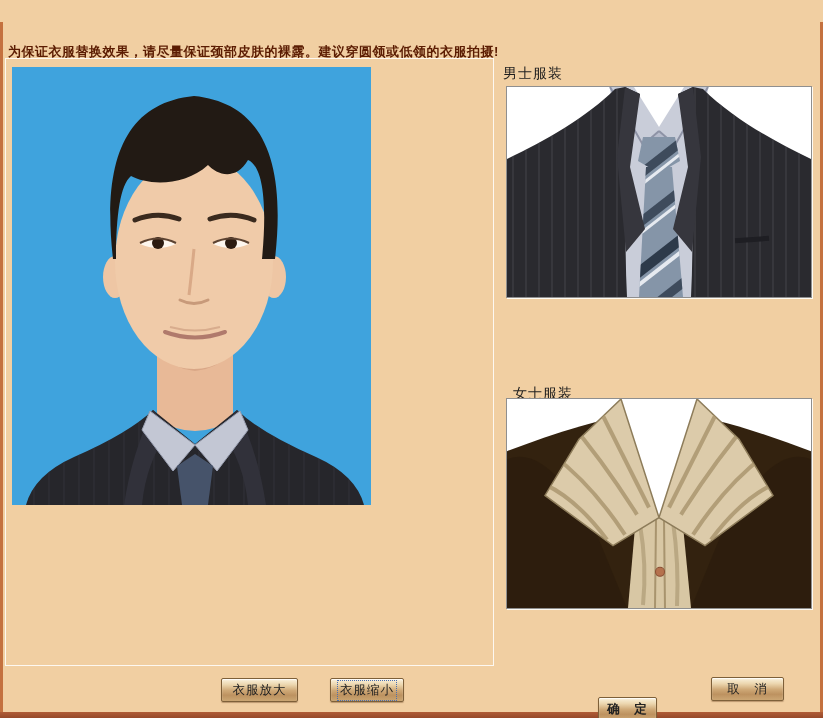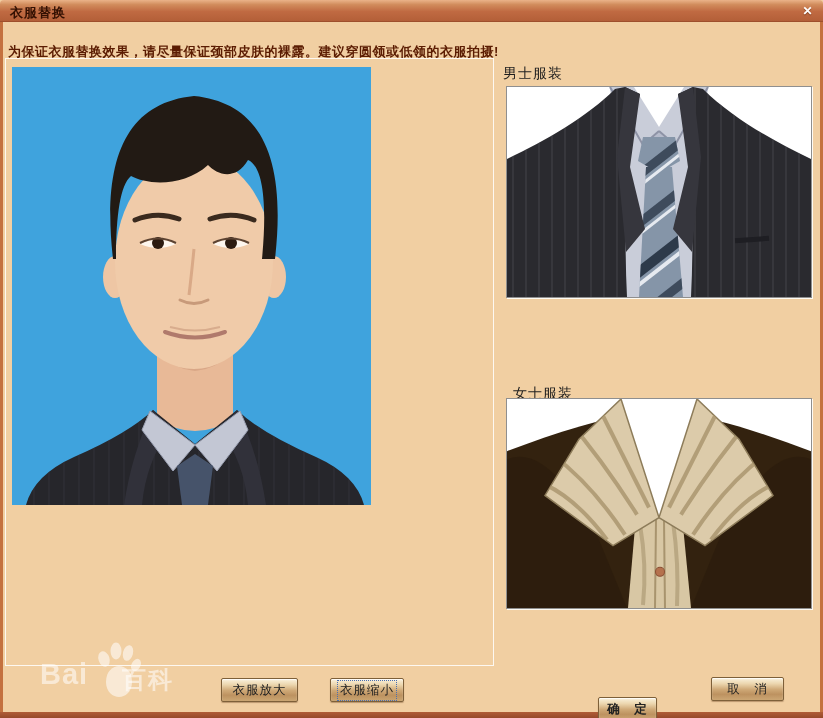--- a/index.html
+++ b/index.html
@@ -82,24 +82,20 @@
   .btn.enlarge{left:221px;top:678px;width:77px;}
   .btn.shrink{left:319px;top:678px;width:74px;margin-left:11px;}
   .btn.ok{left:598px;top:697px;width:59px;font-weight:bold;}
   .btn.cancel{left:680px;top:677px;width:73px;margin-left:31px;}
 </style>
 </head>
 <body>
 
 <div id="app">
 
-  <div class="titlebar">
-    <span class="title">衣服替换</span>
-    <button class="close-btn">✕</button>
-  </div>
   <div class="edge left"></div>
   <div class="edge right"></div>
   <div class="edge bottom"></div>
 
   <div class="warning">为保证衣服替换效果，请尽量保证颈部皮肤的裸露。建议穿圆领或低领的衣服拍摄!</div>
 
   <div class="photo-panel"></div>
 
   <div class="portrait" title="blue-background ID portrait of a young man">
     <svg viewBox="0 0 359 438" preserveAspectRatio="none">
@@ -243,33 +239,20 @@
         <g clip-path="url(#colR)" stroke="#ab9770" stroke-width="4" fill="none" opacity="0.85">
           <path d="M244,20 Q209,60 174,115"></path>
             <path d="M259,55 Q219,85 186,135"></path>
             <path d="M214,5 Q189,55 162,108"></path>
             <path d="M266,85 Q234,100 204,140"></path>
         </g>
       </g>
     </svg>
   </div>
 
-  <div class="watermark">
-    <span class="wm-latin">Bai</span>
-    <svg class="paw" viewBox="0 0 48 58">
-      <g fill="rgba(255,255,255,0.55)">
-        <ellipse cx="10" cy="17" rx="5.5" ry="8" transform="rotate(-18 10 17)"></ellipse>
-        <ellipse cx="22" cy="9" rx="5.5" ry="8.5"></ellipse>
-        <ellipse cx="34" cy="11" rx="5" ry="8" transform="rotate(14 34 11)"></ellipse>
-        <ellipse cx="42" cy="23" rx="4.5" ry="6.5" transform="rotate(28 42 23)"></ellipse>
-        <path d="M12,40 C12,29 19,24 25,24 C31,24 38,29 38,40 C38,50 31,55 25,55 C19,55 12,50 12,40 Z"></path>
-      </g>
-    </svg>
-    <span class="wm-cjk">百科</span>
-  </div>
 
   <button class="btn enlarge">
     <span class="lbl">衣服放大</span>
   </button>
   <button class="btn shrink focused">
     <span class="lbl">衣服缩小</span>
   </button>
   <button class="btn ok">
     <span class="lbl">确　定</span>
   </button>

